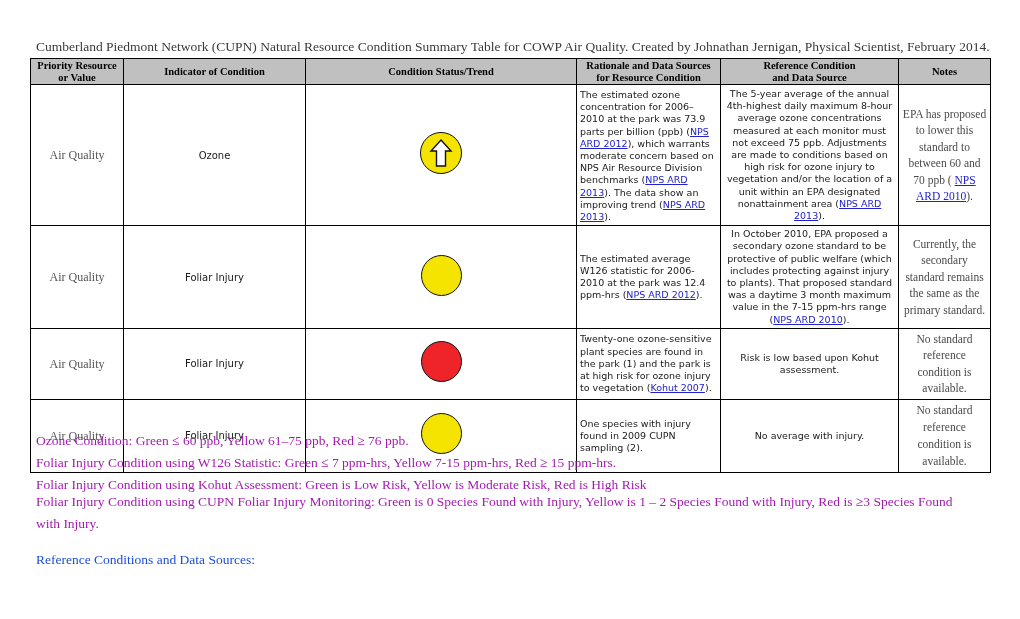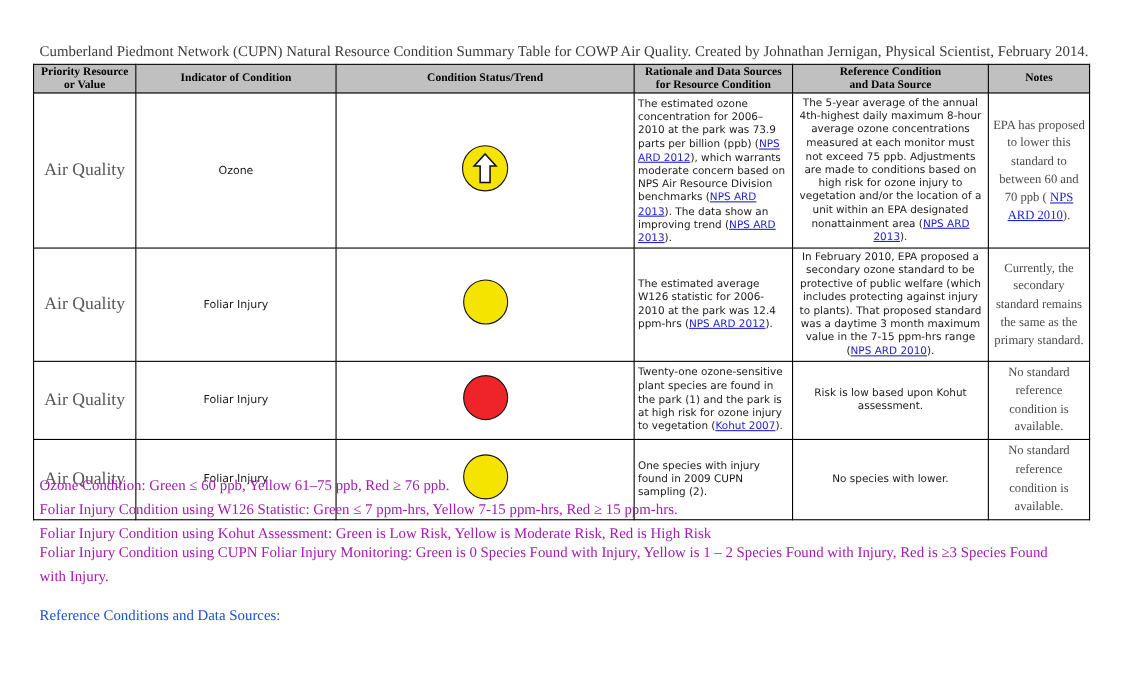--- a/index.html
+++ b/index.html
@@ -56,21 +56,21 @@
   
   col.c1 { width: 93px; }
   col.c2 { width: 182px; }
   col.c3 { width: 271px; }
   col.c4 { width: 144px; }
   col.c5 { width: 178px; }
   col.c6 { width: 92px; }
 
   .cell-serif {
     font-family: "Liberation Serif", serif;
-    font-size: 16px;
+    font-size: 12px;
     color: #555;
     text-align: center;
     line-height: 14px;
   }
   .cell-sans {
     font-family: "DejaVu Sans", sans-serif;
     font-size: 9.5px;
     line-height: 12.2px;
     color: #1a1a1a;
   }
@@ -206,21 +206,21 @@
     <tr style="height:87px;">
       <td class="cell-serif">Air Quality</td>
       <td class="indicator-cell">Foliar Injury</td>
       <td class="status-cell">
         <span class="circle yellow"></span>
       </td>
       <td class="cell-sans left">
         <span>The estimated average W126 statistic for 2006-2010 at the park was 12.4 ppm-hrs (</span><a class="ref" href="#">NPS ARD 2012</a><span>).</span>
       </td>
       <td class="cell-sans center">
-        <span>In February 2010, EPA proposed a secondary ozone standard to be protective of public welfare (which includes protecting against injury to plants).  That proposed standard was a daytime 3 month maximum value in the 7-15 ppm-hrs range (</span><a class="ref" href="#">NPS ARD 2010</a><span>).</span>
+        <span>In October 2010, EPA proposed a secondary ozone standard to be protective of public welfare (which includes protecting against injury to plants).  That proposed standard was a daytime 3 month maximum value in the 7-15 ppm-hrs range (</span><a class="ref" href="#">NPS ARD 2010</a><span>).</span>
       </td>
       <td class="notes-cell">Currently, the secondary standard remains the same as the primary standard.</td>
     </tr>
 
     <tr style="height:65px;">
       <td class="cell-serif">Air Quality</td>
       <td class="indicator-cell">Foliar Injury</td>
       <td class="status-cell">
         <span class="circle red"></span>
       </td>
@@ -231,21 +231,21 @@
       <td class="notes-cell">No standard reference condition is available.</td>
     </tr>
 
     <tr style="height:73px;">
       <td class="cell-serif">Air Quality</td>
       <td class="indicator-cell">Foliar Injury</td>
       <td class="status-cell">
         <span class="circle yellow"></span>
       </td>
       <td class="cell-sans left">One species with injury found in 2009 CUPN sampling (2).</td>
-      <td class="cell-sans center">No species with lower.</td>
+      <td class="cell-sans center">No average with injury.</td>
       <td class="notes-cell" style="vertical-align:top;line-height:17px;">No standard reference condition is available.</td>
     </tr>
   </tbody>
 </table>
 
 <div class="legend legend-l1">Ozone Condition: Green ≤ 60 ppb, Yellow 61–75 ppb, Red ≥ 76 ppb.</div>
 <div class="legend legend-l2">Foliar Injury Condition using W126 Statistic: Green ≤ 7 ppm-hrs, Yellow 7-15 ppm-hrs, Red ≥ 15 ppm-hrs.</div>
 <div class="legend legend-l3">Foliar Injury Condition using Kohut Assessment: Green is Low Risk, Yellow is Moderate Risk, Red is High Risk</div>
 <div class="legend legend-l4">Foliar Injury Condition using CUPN Foliar Injury Monitoring: Green is 0 Species Found with Injury, Yellow is 1 – 2 Species Found with Injury, Red is ≥3 Species Found with Injury.</div>
 <div class="refsrc">Reference Conditions and Data Sources:</div>

